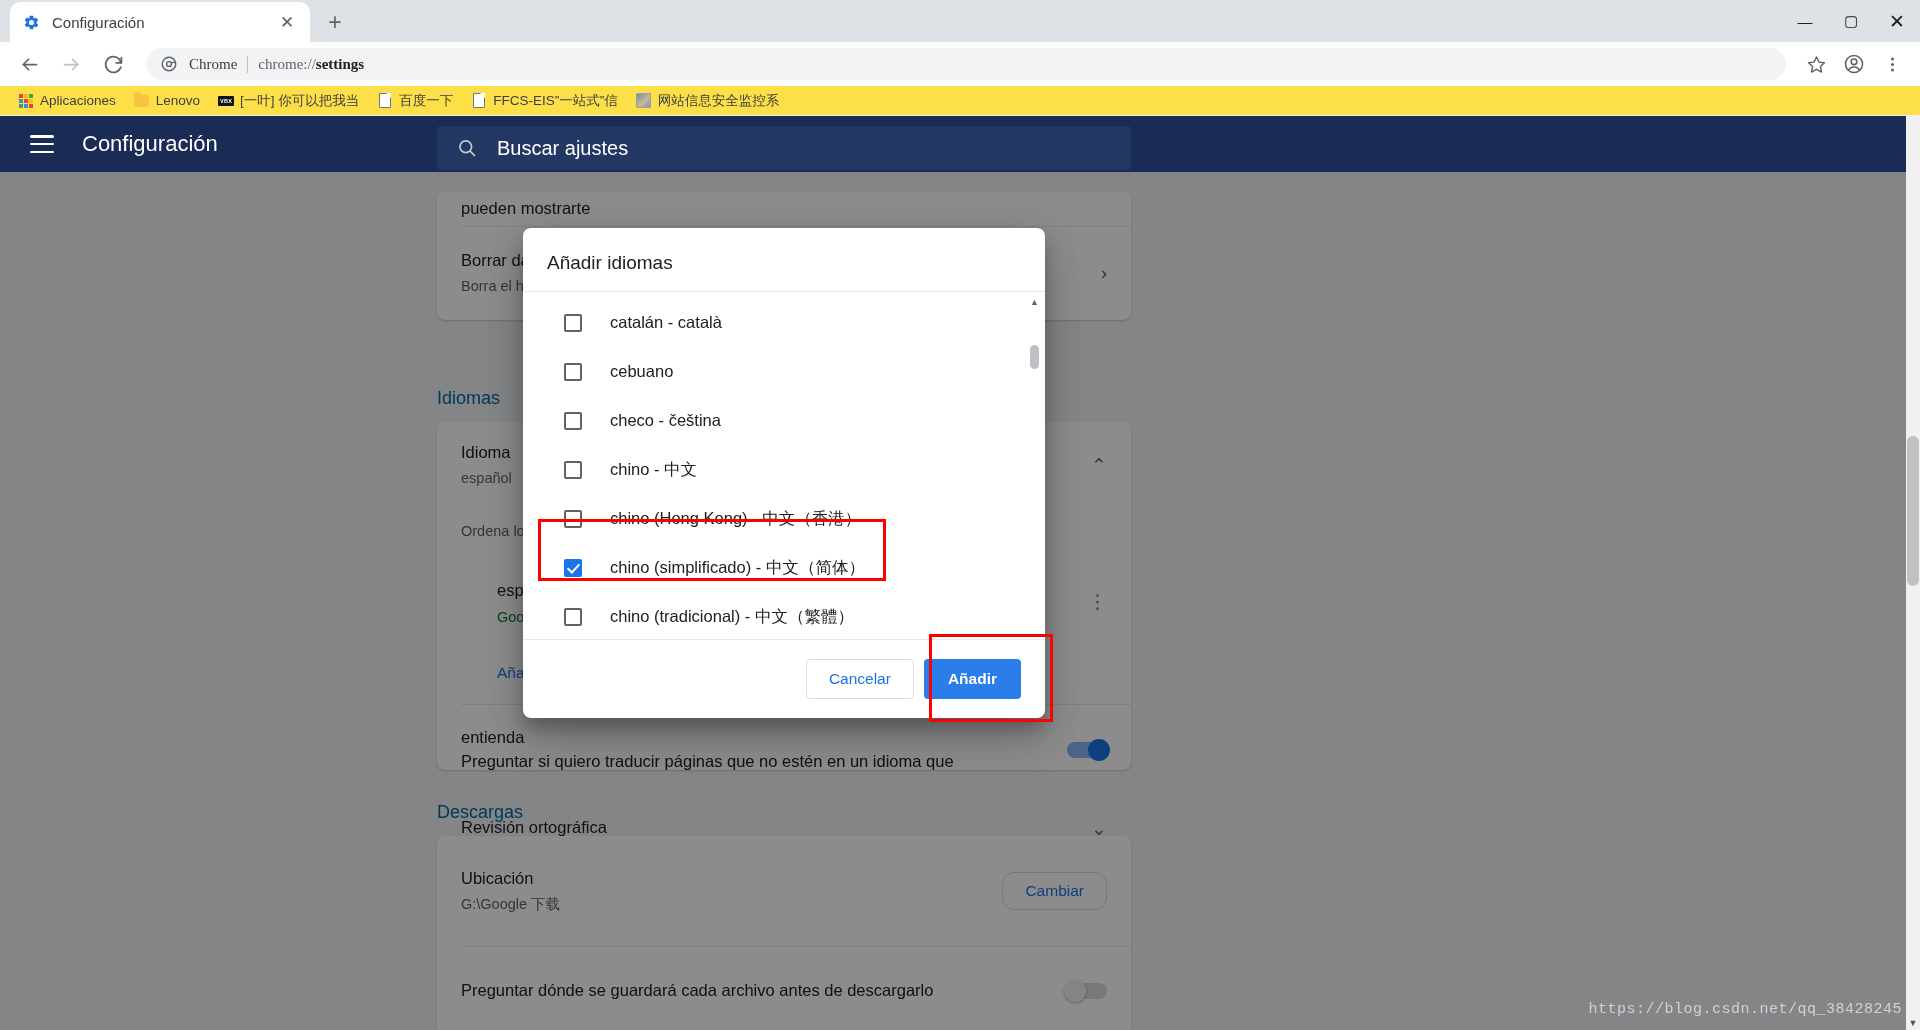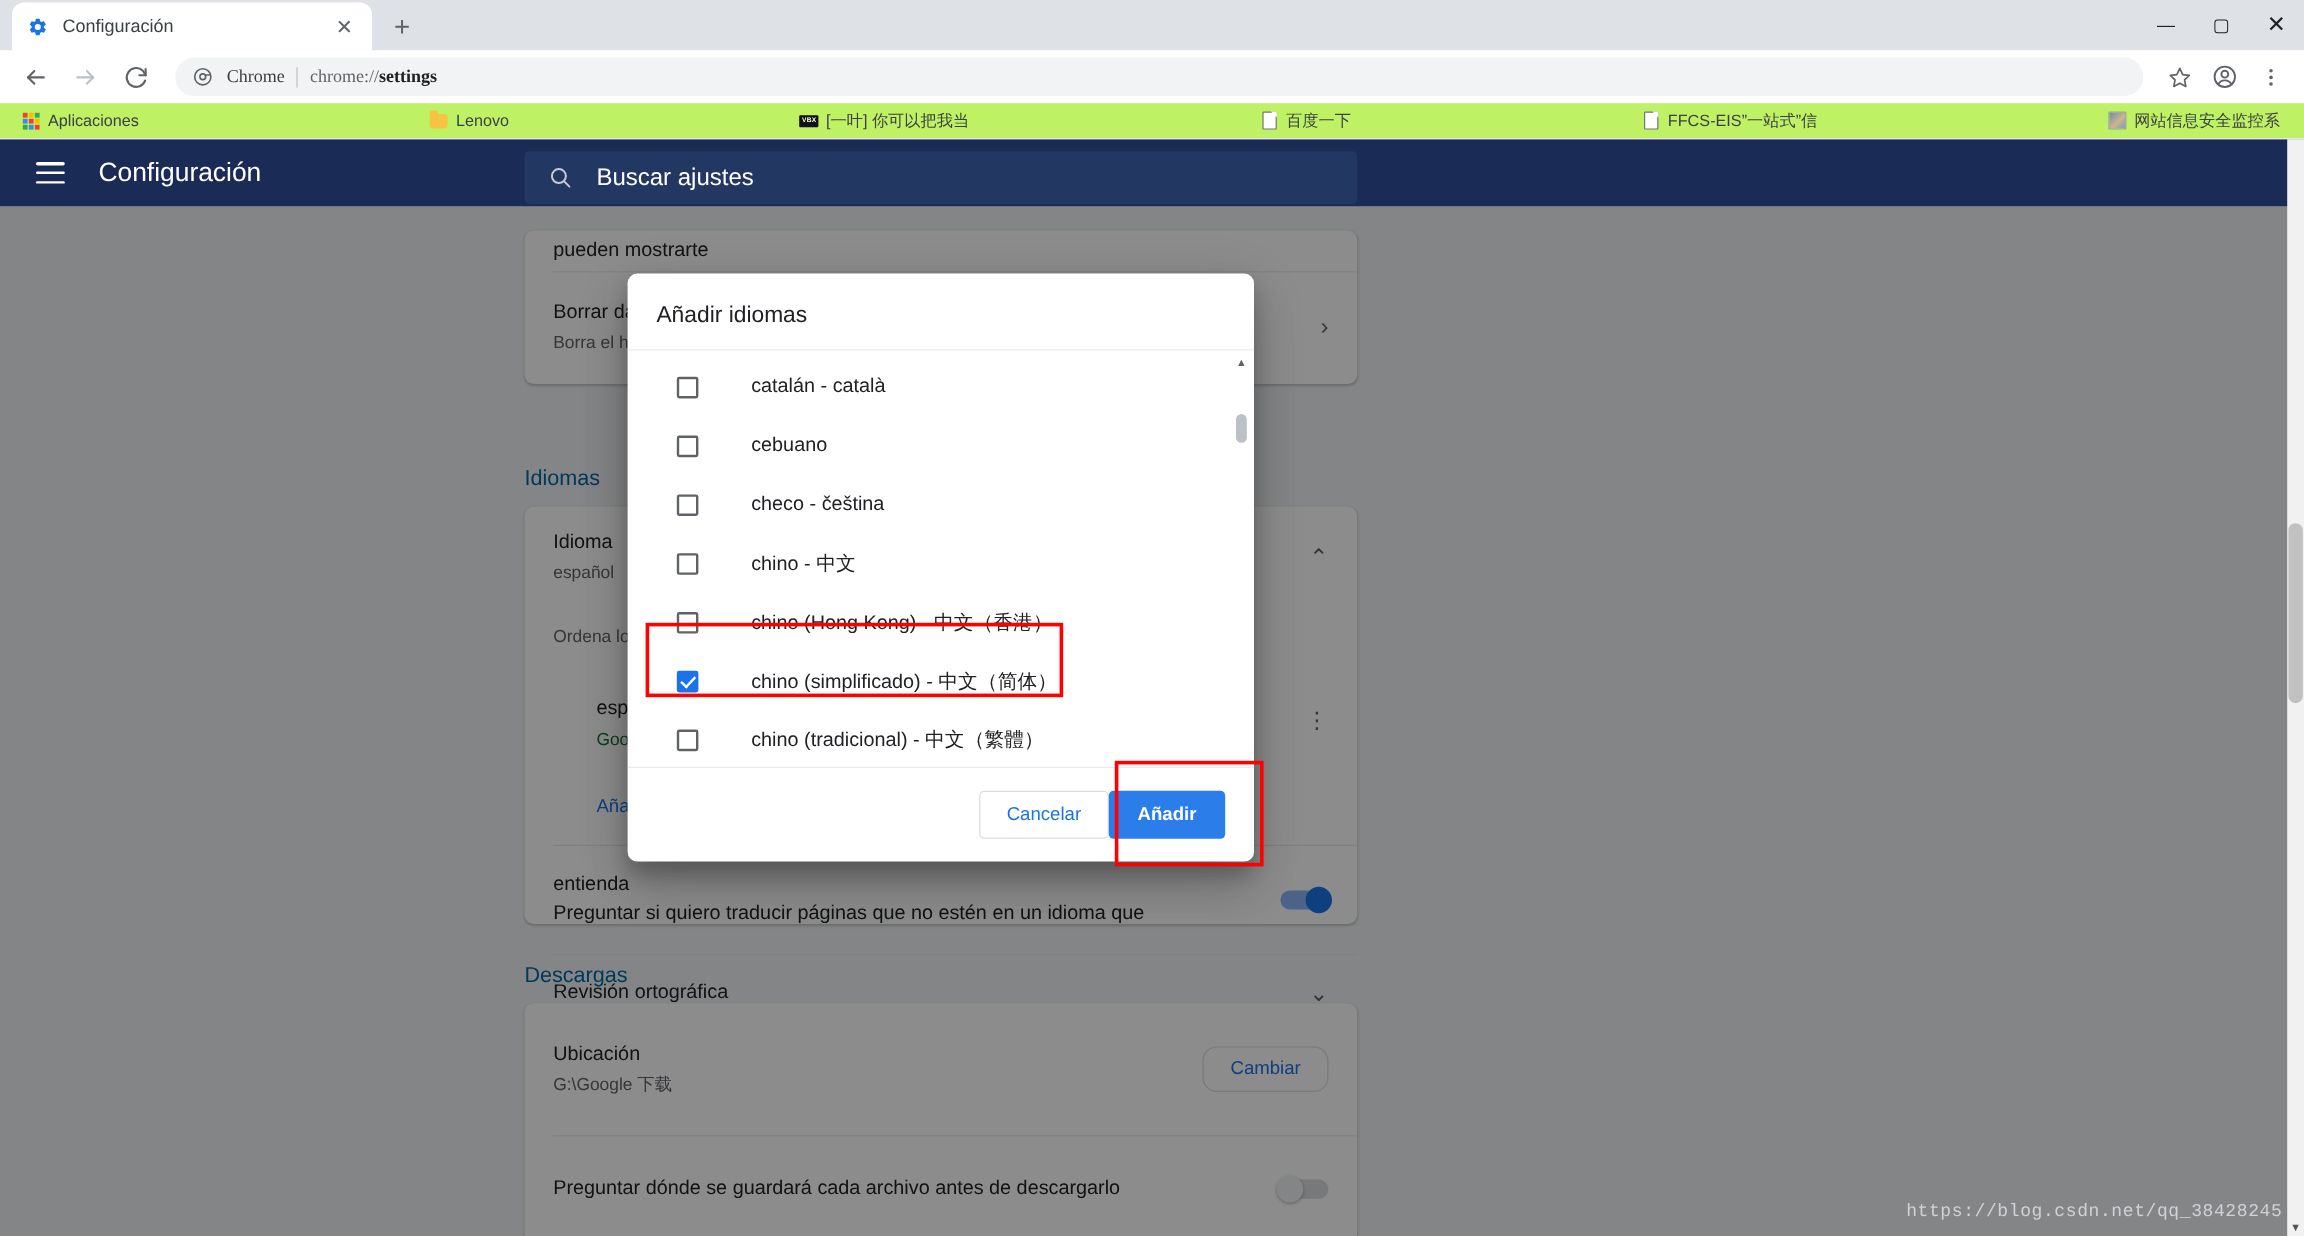--- a/index.html
+++ b/index.html
@@ -80,23 +80,22 @@
   .tb-right { display: flex; align-items: center; }
   .tb-icon {
     width: 32px; height: 32px; margin-left: 6px;
     display: flex; align-items: center; justify-content: center;
     color: #5f6368;
   }
 
   
   .bookmarks {
     position: absolute; left: 0; top: 86px; width: 1920px; height: 30px;
-    background: #bef264; display: flex; align-items: center; padding: 0 10px;
+    background: #fde047; display: flex; align-items: center; padding: 0 10px;
     border-bottom: 1px solid #e8eaed;
-    justify-content: space-between;
   }
   .bm {
     display: flex; align-items: center; height: 24px;
     padding: 0 8px; margin-right: 2px; border-radius: 4px;
     font-size: 13.5px; color: #3c4043; white-space: nowrap;
   }
   .bm-ico {
     width: 16px; height: 16px; margin-right: 6px; flex: 0 0 16px;
     display: flex; align-items: center; justify-content: center;
   }
@@ -178,40 +177,40 @@
   .dialog {
     position: absolute; left: 523px; top: 228px; width: 522px; height: 490px;
     background: #ffffff; border-radius: 8px;
     box-shadow: 0 11px 15px rgba(0,0,0,.2), 0 9px 46px rgba(0,0,0,.12), 0 24px 38px rgba(0,0,0,.14);
     display: flex; flex-direction: column; overflow: hidden;
   }
   .dlg-title { font-size: 19px; color: #202124; padding: 24px 24px 17px 24px; }
   .dlg-body { flex: 1 1 auto; position: relative; border-top: 1px solid #e8eaed;
     border-bottom: 1px solid #e8eaed; overflow: hidden; }
   .lang-list { position: absolute; left: 0; top: 0; right: 0; bottom: 0; padding-top: 6px; }
-  .lang-item { display: flex; align-items: center; height: 49px; padding-left: 41px; gap: 16px; }
+  .lang-item { display: flex; align-items: center; height: 49px; padding-left: 41px; }
   .cbx {
     width: 18px; height: 18px; flex: 0 0 18px; border: 2px solid #5f6368;
     border-radius: 2px; margin-right: 28px; background: #fff;
     position: relative;
   }
   .cbx.checked { background: #1a73e8; border-color: #1a73e8; }
   .cbx.checked::after {
     content: ""; position: absolute; left: 4px; top: 0px;
     width: 5px; height: 10px; border: solid #fff;
     border-width: 0 2.3px 2.3px 0; transform: rotate(43deg);
   }
   .lang-label { font-size: 16.5px; color: #202124; white-space: nowrap; }
   .dlg-scroll-track { position: absolute; right: 6px; top: 6px; bottom: 6px; width: 9px; }
   .dlg-scroll-thumb { position: absolute; right: 0; top: 47px; width: 9px; height: 24px;
     background: #bdc1c6; border-radius: 5px; }
   .dlg-scroll-up { position:absolute; right:0; top:0; width:9px; text-align:center;
     color:#5f6368; font-size:9px; line-height:9px; }
   .dlg-actions { display: flex; justify-content: flex-end; align-items: center;
-    padding: 19px 24px; }
+    padding: 19px 24px; gap: 10px; }
   .btn-text { color: #1a73e8; font-size: 15.5px; background: #fff;
     border: 1px solid #dadce0; border-radius: 4px; padding: 10px 22px; }
   .btn-primary { color: #ffffff; font-size: 15.5px; font-weight: 700; background: #2b7de9;
     border: none; border-radius: 4px; padding: 11px 24px; }
 
   
   .redbox { position: absolute; border: 3px solid #ff0000; pointer-events: none; }
   .watermark { position: absolute; right: 18px; bottom: 12px;
     font-family: "Liberation Mono", monospace; font-size: 15px; color: #cfd2d6;
     letter-spacing: .5px; }

